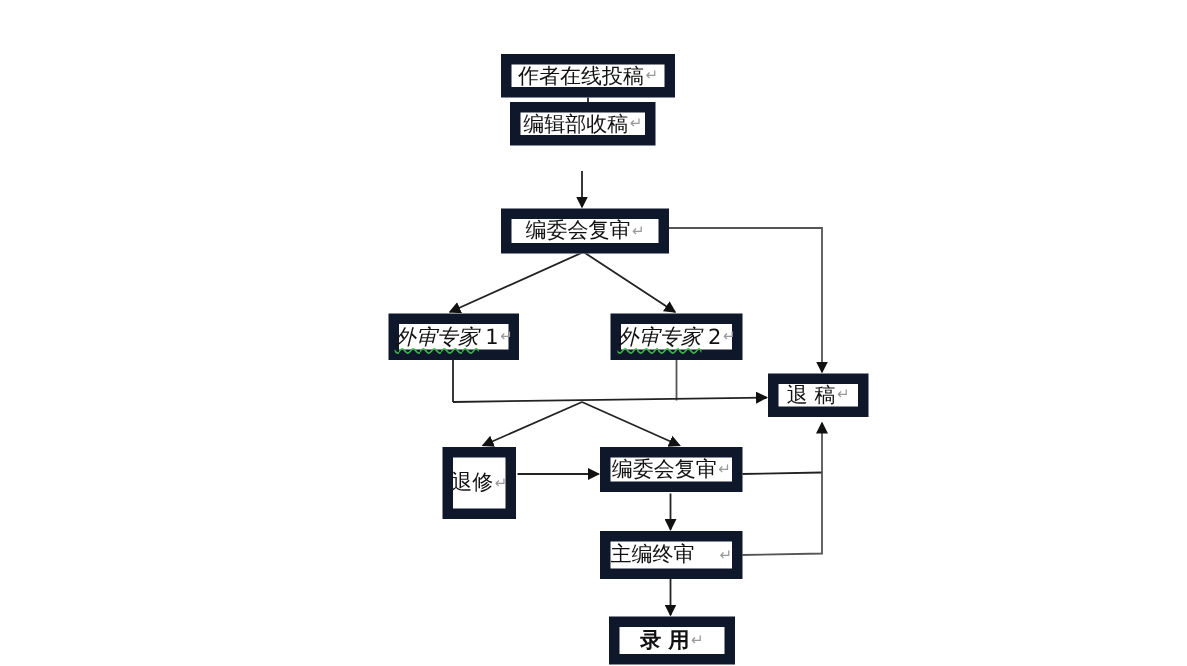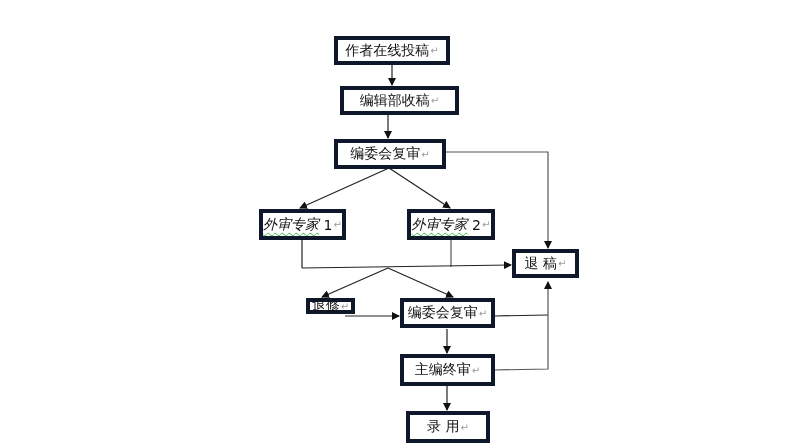--- a/index.html
+++ b/index.html
@@ -1,19 +1,19 @@
 <!DOCTYPE html>
 <html><head>
   <meta charset="utf-8">
   <style>
     html, body { margin: 0; padding: 0; background: #ffffff; }
     body { width: 791px; height: 444px; position: relative; overflow: hidden;
            font-family: "DejaVu Sans", "Liberation Sans", sans-serif; }
     #diagram { position: absolute; left: 0; top: 0; }
-    .box { position: absolute; box-sizing: border-box; border: 4px solid #0f172a;
+    .box { position: absolute; box-sizing: border-box; border: 7px solid #0f172a;
            background: #fff; display: flex; align-items: center; justify-content: center;
            font-size: 14px; color: #111; white-space: nowrap; }
     .ret { color: #999; font-size: 10px; margin-left: 1px; }
     .wavy { text-decoration: underline wavy #3cb44b; text-decoration-thickness: 1px;
             text-underline-offset: 3px; font-style: italic; }
   </style>
 </head>
 <body>
 
 <svg id="diagram" width="791" height="444" viewBox="0 0 791 444">
@@ -49,21 +49,21 @@
 
     <line x1="447" y1="385" x2="447" y2="410" marker-end="url(#arr)"></line>
   </g>
 </svg>
 
 <div class="box" style="left:334px;top:36px;width:116px;height:29px;">
   <span>作者在线投稿</span>
     <span class="ret">↵</span>
 </div>
 
-<div class="box" style="left:340px;top:86px;width:119px;height:29px;">
+<div class="box" style="left:340px;top:68px;width:97px;height:29px;">
   <span>编辑部收稿</span>
     <span class="ret">↵</span>
 </div>
 
 <div class="box" style="left:334px;top:139px;width:112px;height:30px;">
   <span>编委会复审</span>
     <span class="ret">↵</span>
 </div>
 
 <div class="box" style="left:259px;top:209px;width:87px;height:31px;">
@@ -72,31 +72,31 @@
 
 <div class="box" style="left:407px;top:209px;width:88px;height:31px;">
   <span class="wavy">外审专家</span>&nbsp;<span>2</span><span class="ret">↵</span>
 </div>
 
 <div class="box" style="left:512px;top:249px;width:67px;height:29px;">
   <span style="white-space:pre;">退 稿</span>
     <span class="ret">↵</span>
 </div>
 
-<div class="box" style="left:306px;top:298px;width:49px;height:16px;">
+<div class="box" style="left:295px;top:298px;width:49px;height:48px;">
   <span>退修</span>
     <span class="ret">↵</span>
 </div>
 
 <div class="box" style="left:400px;top:298px;width:95px;height:30px;">
   <span>编委会复审</span>
     <span class="ret">↵</span>
 </div>
 
-<div class="box" style="left:400px;top:354px;width:95px;height:32px;">
+<div class="box" style="left:400px;top:354px;width:95px;height:32px;justify-content:space-between;">
   <span>主编终审</span>
     <span class="ret">↵</span>
 </div>
 
 <div class="box" style="left:406px;top:411px;width:84px;height:32px;">
-  <span style="white-space:pre;">录 用</span>
+  <span style="white-space:pre;font-weight:bold;">录 用</span>
     <span class="ret">↵</span>
 </div>
 
 </body></html>

